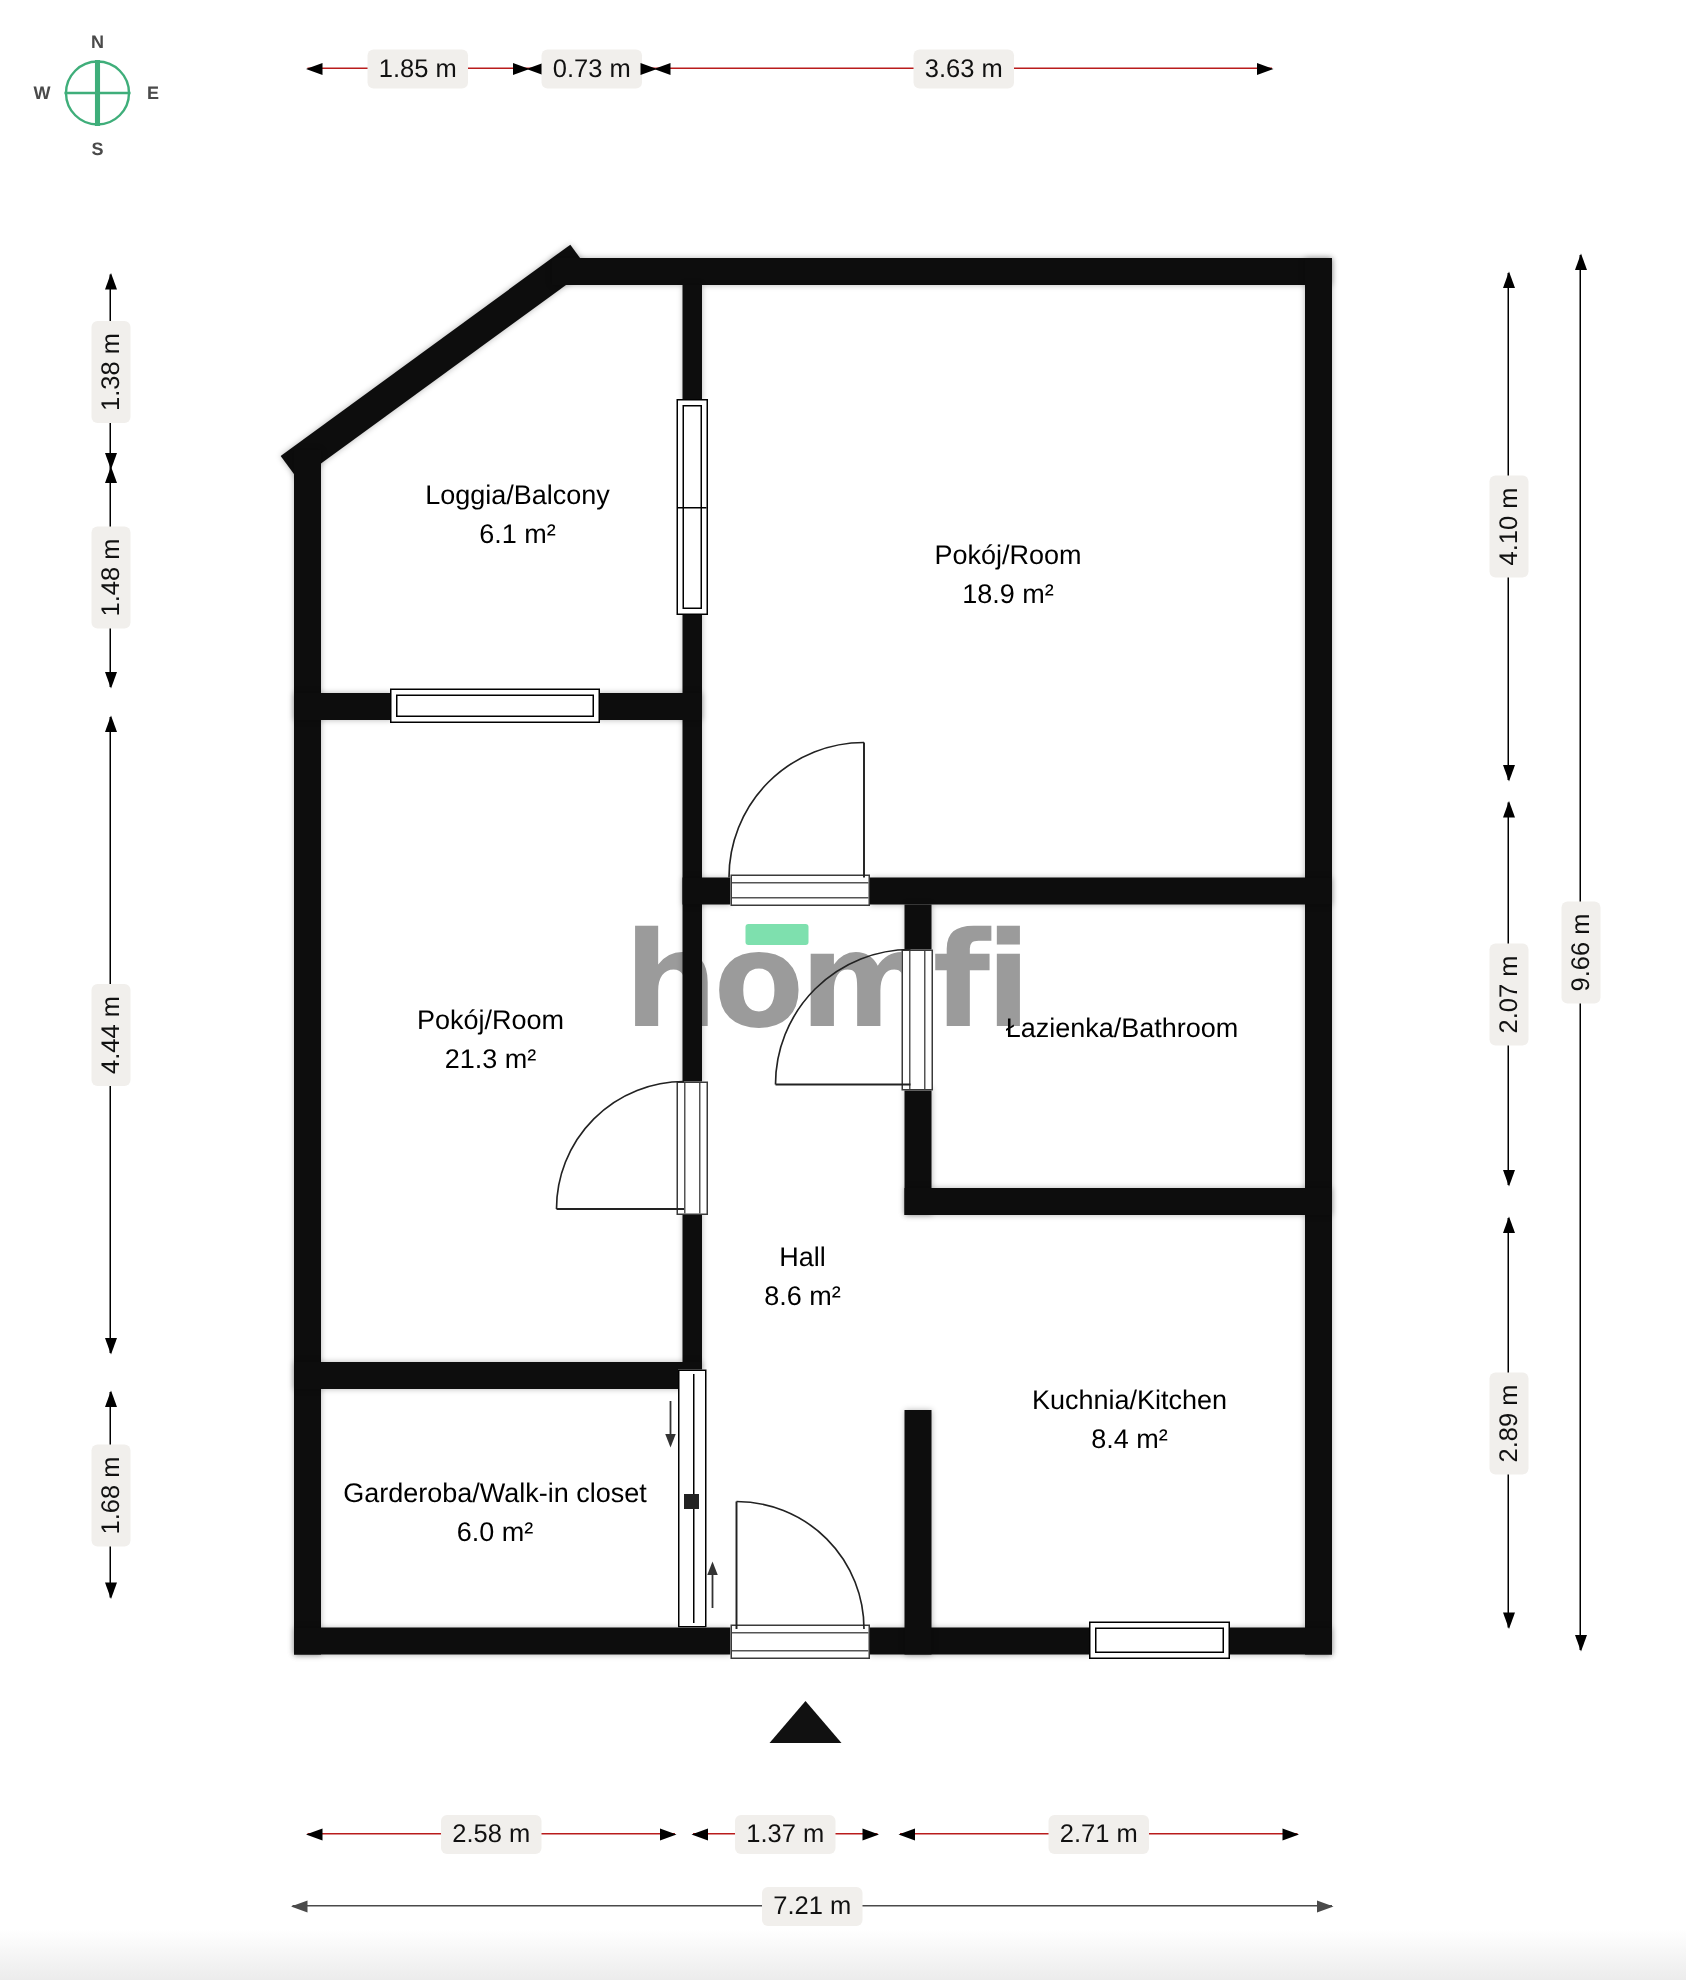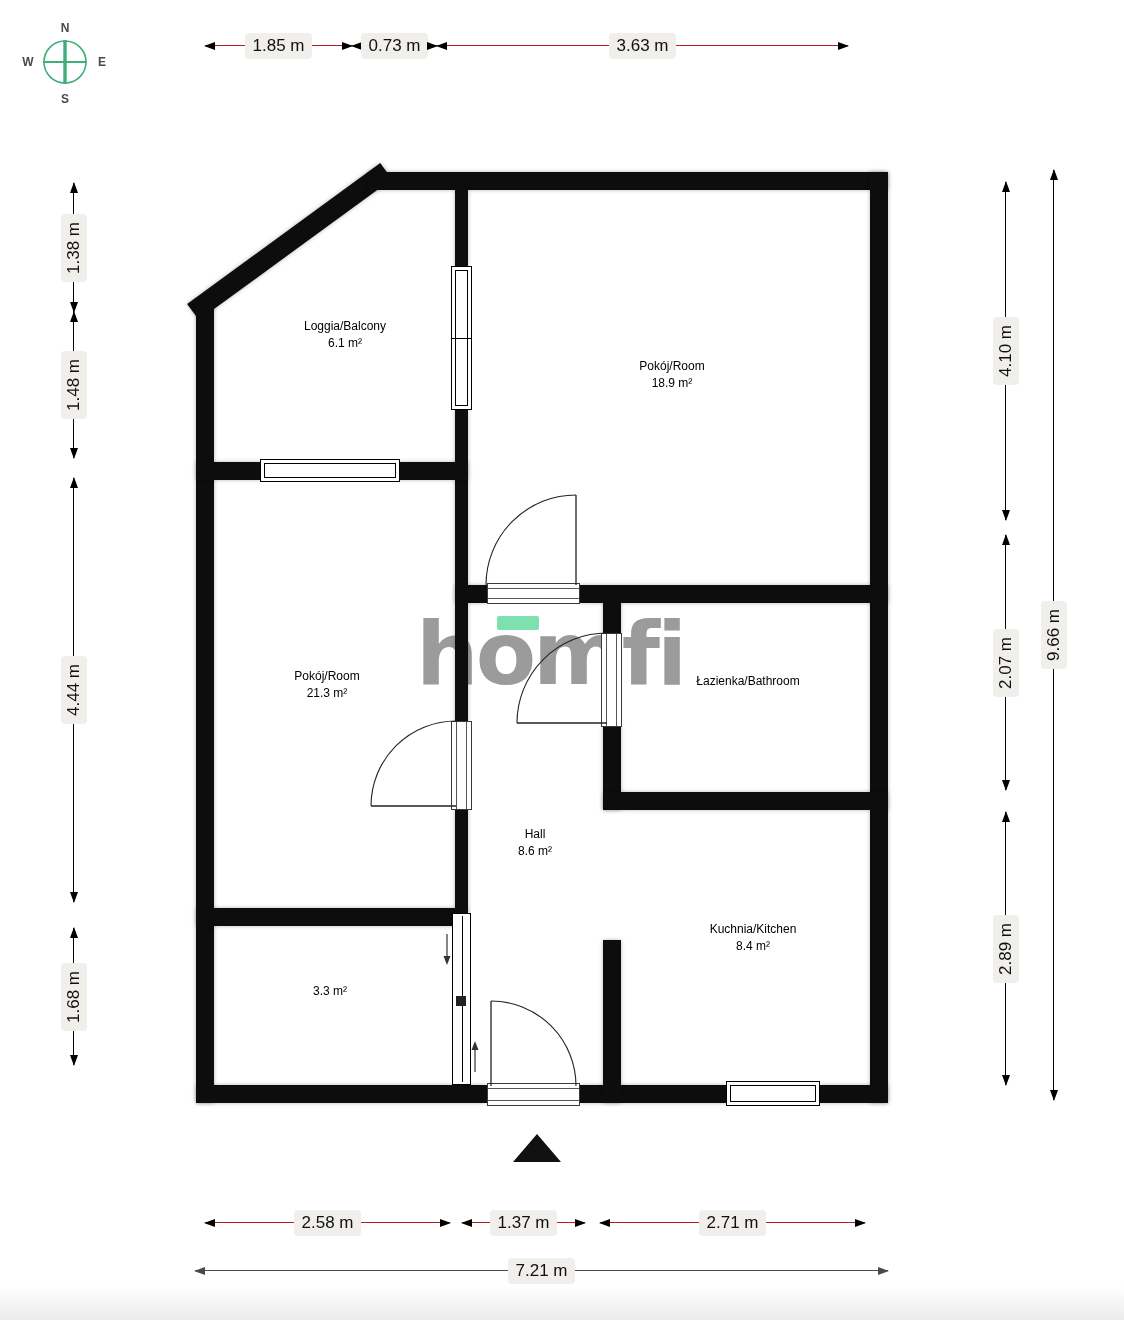--- a/index.html
+++ b/index.html
@@ -47,21 +47,21 @@
     position:absolute;background:#fff;border:1px solid #000;box-sizing:border-box;z-index:4;
   }
   .slide::before{content:"";position:absolute;top:2px;bottom:2px;left:50%;width:0;border-left:1px solid #000;}
   .slide-notch{position:absolute;background:#222;z-index:5;}
   
   .overlay{position:absolute;left:0;top:0;z-index:5;}
   
   .room-label{
     position:absolute;z-index:6;
     text-align:center;color:#000;
-    font-size:12px;line-height:1.42;
+    font-size:18px;line-height:1.42;
   }
   .room-label span{display:block;}
   
   .dim{position:absolute;z-index:2;}
   .dim-h{height:0;border-top:1px solid #b91c1c;}
   .dim-v{width:0;border-left:1px solid #000;}
   .dim-h::before{content:"";position:absolute;left:-1px;top:-4.5px;
     border-top:4px solid transparent;border-bottom:4px solid transparent;border-right:11px solid #000;}
   .dim-h::after{content:"";position:absolute;right:-1px;top:-4.5px;
     border-top:4px solid transparent;border-bottom:4px solid transparent;border-left:11px solid #000;}
@@ -215,21 +215,22 @@
   </div>
   <div class="room-label" style="left:435px;top:826px;width:200px;">
     <span>Hall</span>
     <span>8.6 m²</span>
   </div>
   <div class="room-label" style="left:633px;top:921px;width:240px;">
     <span>Kuchnia/Kitchen</span>
     <span>8.4 m²</span>
   </div>
   <div class="room-label" style="left:180px;top:983px;width:300px;">
-    <span>3.3 m²</span>
+    <span>Garderoba/Walk-in closet</span>
+    <span>6.0 m²</span>
   </div>
 
   <div class="dim dim-h" style="left:205px;top:45px;width:147px;">
     <span class="dim-label">1.85 m</span>
   </div>
   <div class="dim dim-h" style="left:352px;top:45px;width:85px;">
     <span class="dim-label">0.73 m</span>
   </div>
   <div class="dim dim-h" style="left:437px;top:45px;width:411px;">
     <span class="dim-label">3.63 m</span>

